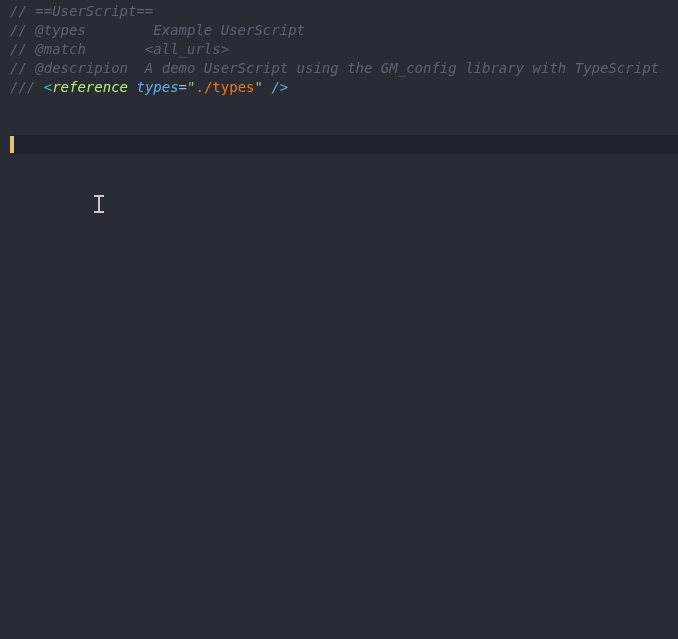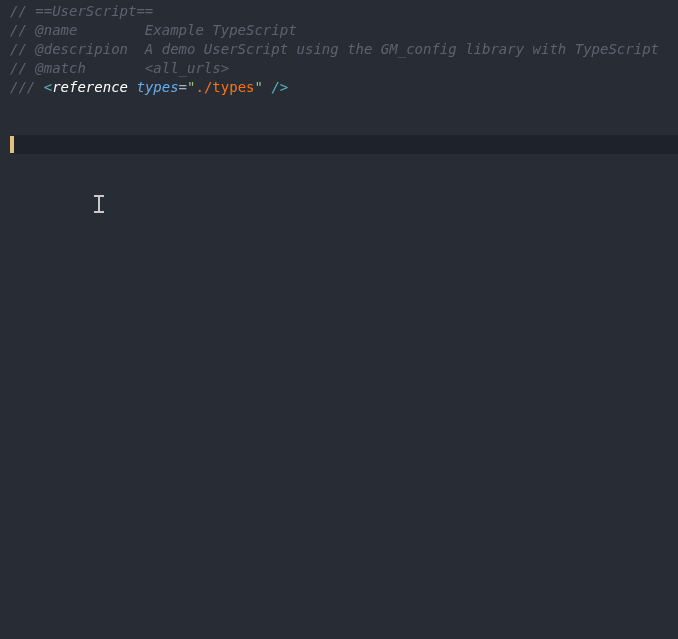--- a/index.html
+++ b/index.html
@@ -22,21 +22,21 @@
     box-sizing: border-box;
   }
   .line {
     padding-left: 10px;
     white-space: pre;
     color: #5c6370;
   }
   .c-comment  { color: #5c6370; }
   .c-slash    { color: #5c6370; }
   .c-angle    { color: #56b6c2; }  
-  .c-keyword  { color: #ffffff; }  
+  .c-keyword  { color: #bef264; }  
   .c-attr     { color: #61afef; }  
   .c-eq       { color: #abb2bf; font-style: normal; }
   .c-string   { color: #f97316; font-style: normal; }
   .c-quote    { color: #98c379; font-style: normal; }
   .c-plain    { color: #abb2bf; font-style: normal; }
 
   .current-line {
     position: absolute;
     top: 135px;
     left: 10px;
@@ -83,23 +83,23 @@
   }
   .ibeam .cap-top { top: 0; }
   .ibeam .cap-bot { bottom: 0; }
 </style>
 </head>
 <body>
 
 <div class="editor">
 
   <div class="line"><span class="c-comment">// ==UserScript==</span></div>
-  <div class="line"><span class="c-comment">// @name        Example TypeScript</span></div>
+  <div class="line"><span class="c-comment">// @types        Example UserScript</span></div>
+  <div class="line"><span class="c-comment">// @match       &lt;all_urls&gt;</span></div>
   <div class="line"><span class="c-comment">// @descripion  A demo UserScript using the GM_config library with TypeScript</span></div>
-  <div class="line"><span class="c-comment">// @match       &lt;all_urls&gt;</span></div>
   <div class="line"><span class="c-slash">/// </span><span class="c-angle">&lt;</span><span class="c-keyword">reference</span><span class="c-plain"> </span><span class="c-attr">types</span><span class="c-eq">=</span><span class="c-quote">"</span><span class="c-string">./types</span><span class="c-quote">"</span><span class="c-plain"> </span><span class="c-angle">/</span><span class="c-angle">&gt;</span></div>
 
   <div class="current-line">
     <div class="cursor-block"></div>
   </div>
 
   <div class="ibeam">
     <div class="cap-top"></div>
     <div class="cap-bot"></div>
   </div>

